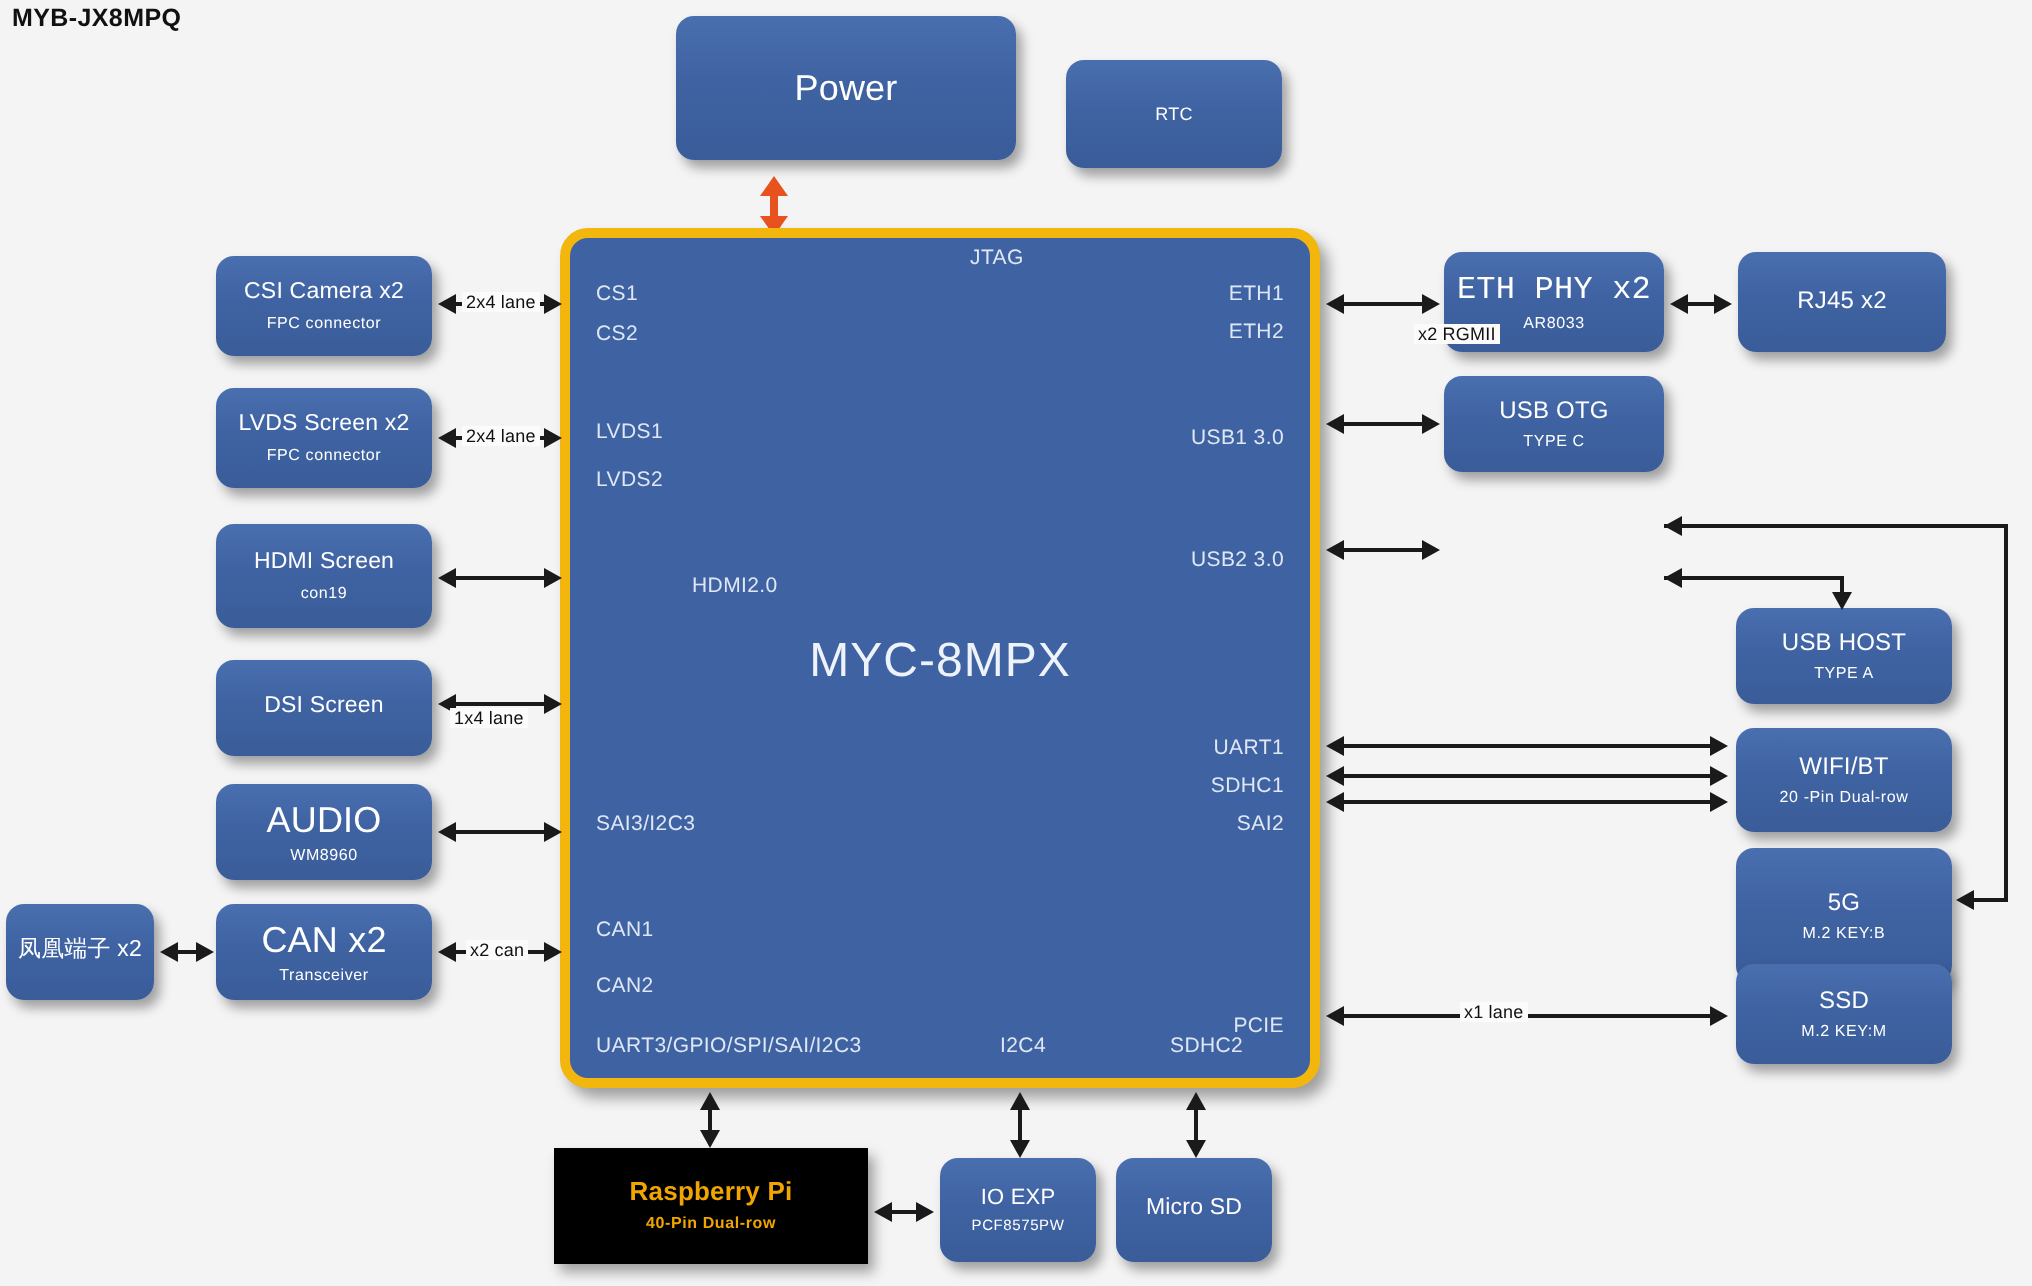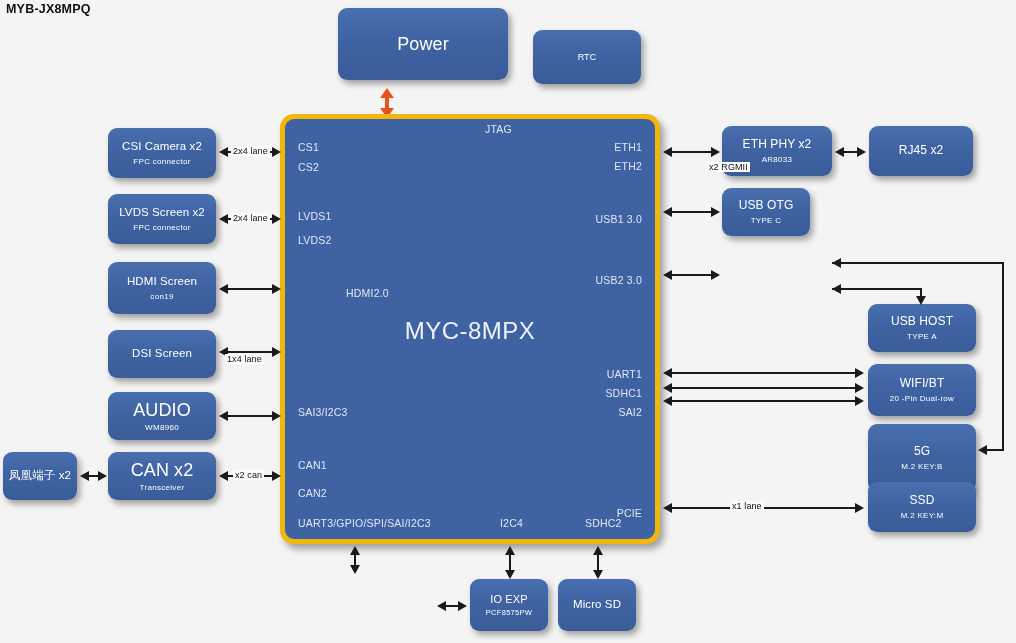--- a/index.html
+++ b/index.html
@@ -190,29 +190,29 @@
   <div class="ar left" style="left:219px;top:471px;"></div>
   <div class="hline" style="left:228px;top:475px;width:48px;"></div>
   <div class="ar right" style="left:272px;top:471px;"></div>
   <div class="lbl" style="left:233px;top:470px;">x2 can</div>
 
   <div class="ar left" style="left:80px;top:471px;"></div>
   <div class="hline" style="left:89px;top:475px;width:12px;"></div>
   <div class="ar right" style="left:98px;top:471px;"></div>
 
   <div class="blk" style="left:722px;top:126px;width:110px;height:50px;">
-    <div class="t1" style="font-size:12px;">ETH PHY x2</div>
+    <div class="t1" style="font-size:16px;font-family:Liberation Mono, monospace;">ETH PHY x2</div>
     <div class="t2">AR8033</div>
   </div>
 
   <div class="blk" style="left:869px;top:126px;width:104px;height:50px;">
     <div class="t1" style="font-size:12px;">RJ45 x2</div>
   </div>
 
-  <div class="blk" style="left:722px;top:188px;width:88px;height:48px;">
+  <div class="blk" style="left:722px;top:188px;width:110px;height:48px;">
     <div class="t1" style="font-size:12px;">USB OTG</div>
     <div class="t2">TYPE C</div>
   </div>
 
 
   <div class="blk" style="left:868px;top:304px;width:108px;height:48px;">
     <div class="t1" style="font-size:12px;">USB HOST</div>
     <div class="t2">TYPE A</div>
   </div>
 
@@ -269,20 +269,24 @@
 
   <div class="ar left" style="left:663px;top:396px;"></div>
   <div class="hline" style="left:672px;top:400px;width:185px;"></div>
   <div class="ar right" style="left:855px;top:396px;"></div>
 
   <div class="ar left" style="left:663px;top:503px;"></div>
   <div class="hline" style="left:672px;top:507px;width:185px;"></div>
   <div class="ar right" style="left:855px;top:503px;"></div>
   <div class="lbl" style="left:730px;top:501px;">x1 lane</div>
 
+  <div class="blk black" style="left:277px;top:574px;width:157px;height:58px;">
+    <div class="t1">Raspberry Pi</div>
+    <div class="t2">40-Pin Dual-row</div>
+  </div>
 
   <div class="blk" style="left:470px;top:579px;width:78px;height:52px;">
     <div class="t1" style="font-size:11px;">IO  EXP</div>
     <div class="t2" style="font-size:7.5px;">PCF8575PW</div>
   </div>
 
   <div class="blk" style="left:558px;top:579px;width:78px;height:52px;">
     <div class="t1" style="font-size:11.5px;">Micro SD</div>
   </div>
 

